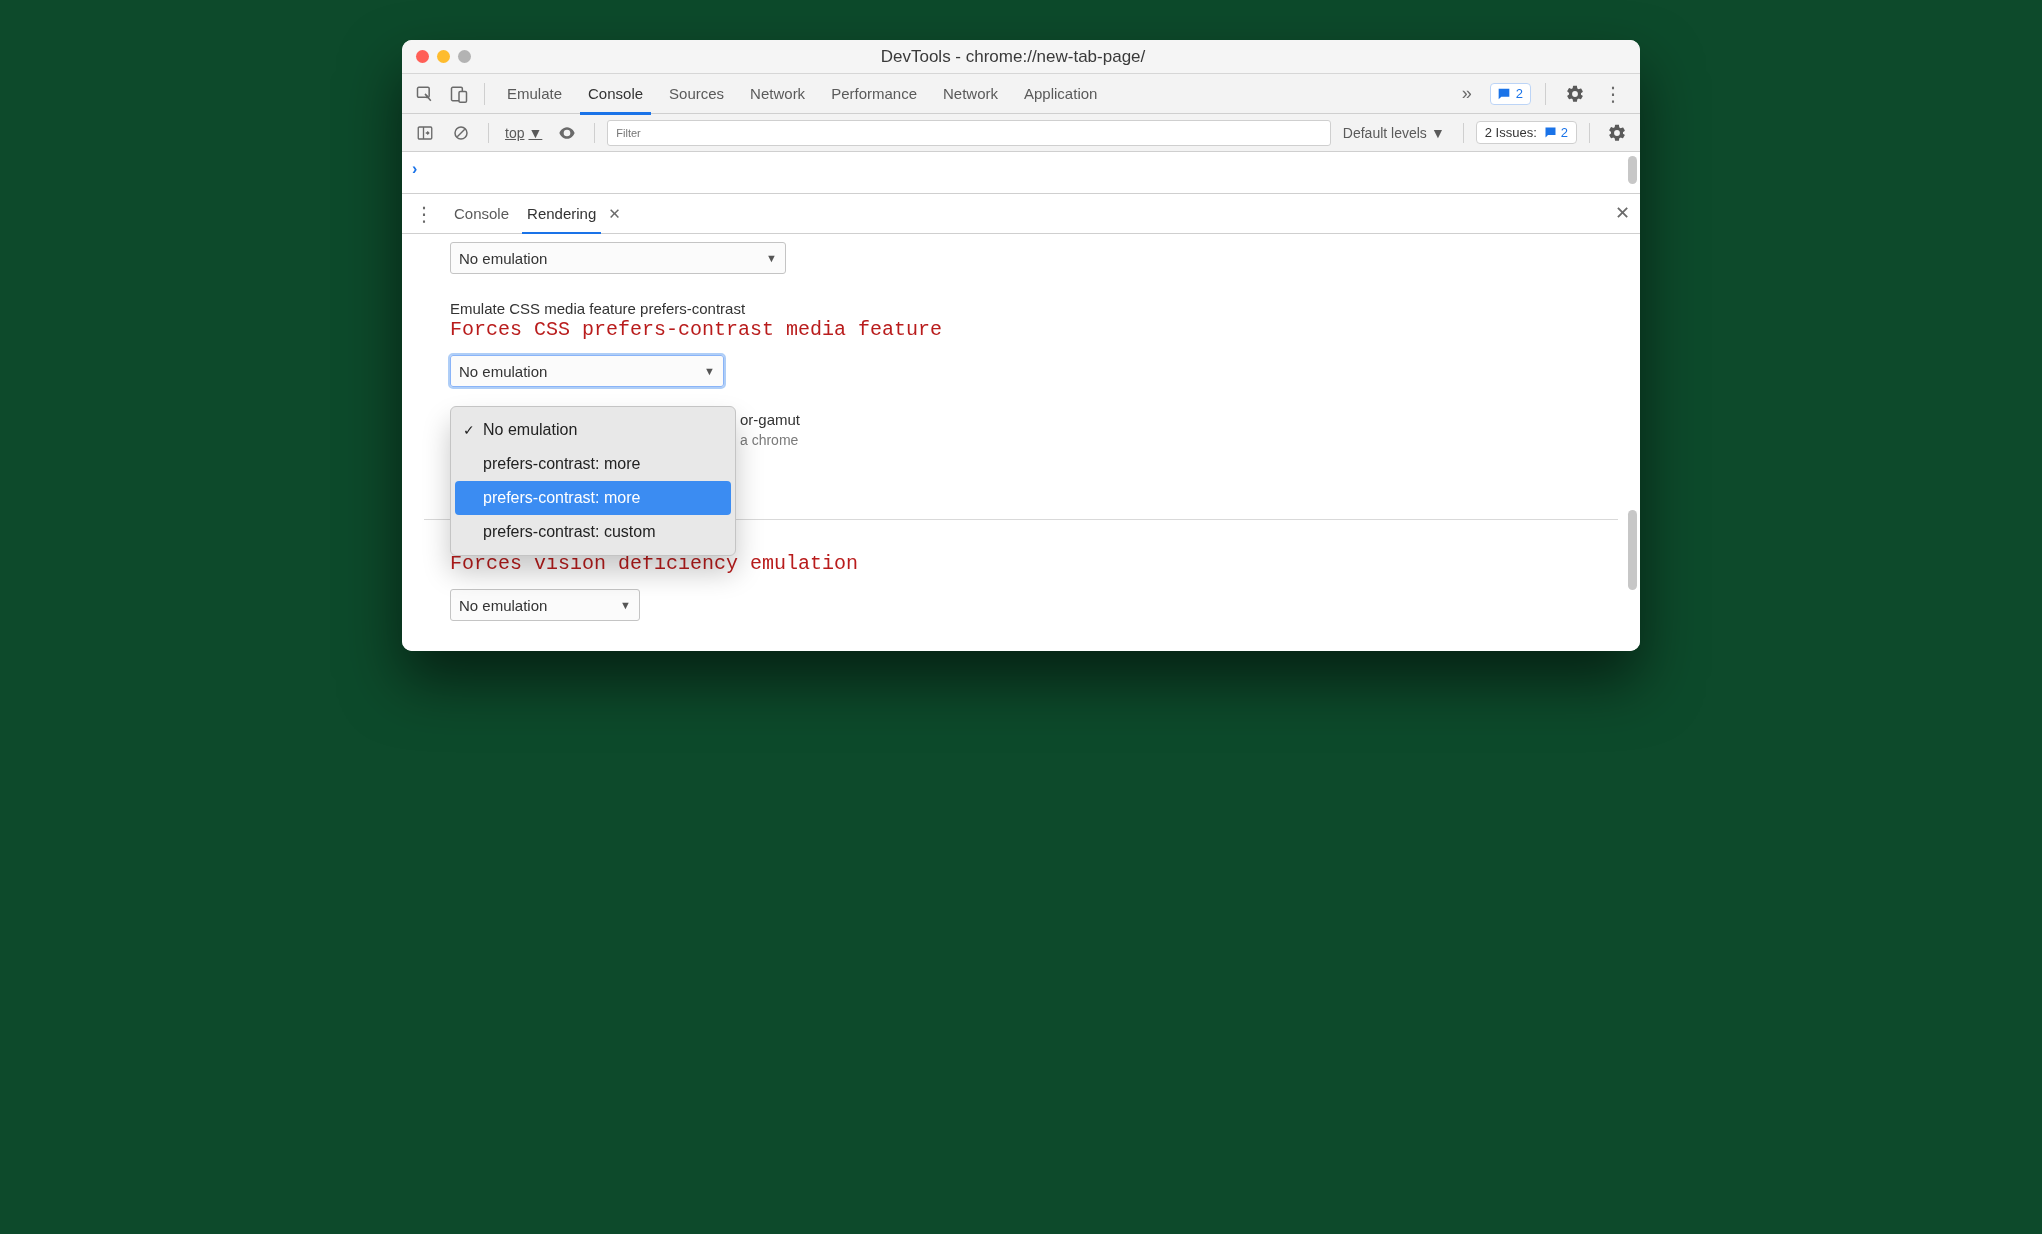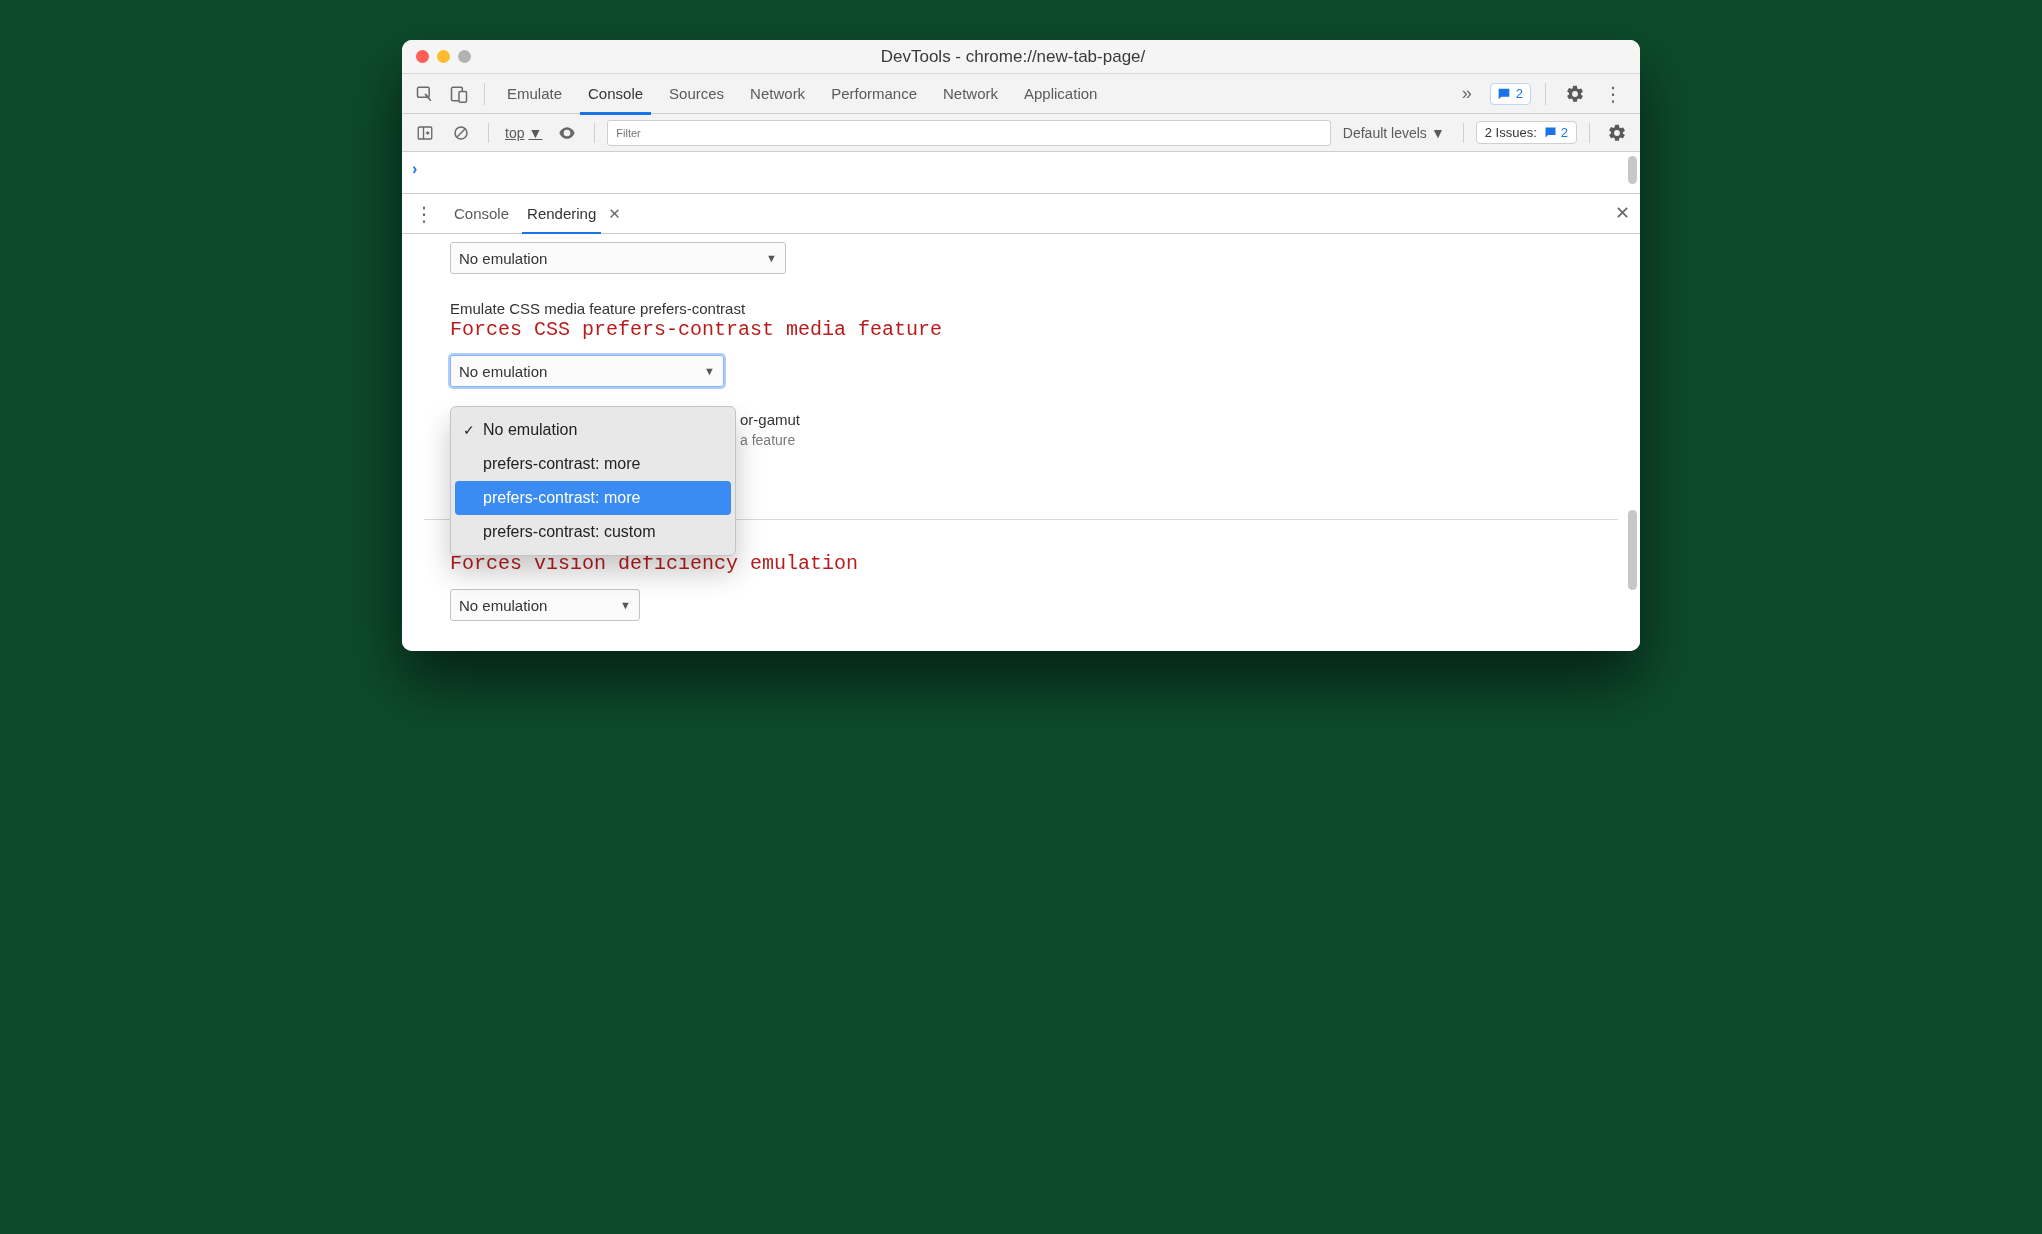--- a/index.html
+++ b/index.html
@@ -365,21 +365,21 @@
       <div class="opt checked">No emulation</div>
       <div class="opt">prefers-contrast: more</div>
       <div class="opt hover">prefers-contrast: more</div>
       <div class="opt">prefers-contrast: custom</div>
     </div>
 
     <div class="section" style="position:relative;padding-left:22px;">
       <div class="sec-title" style="visibility:hidden;">placeholder</div>
 
       <div style="position:absolute; left:338px; top:14px; font-size:15px; color:#333;">or-gamut</div>
-      <div style="position:absolute; left:338px; top:35px; font-size:14px; color:#7a7a7a;">a feature</div>
+      <div style="position:absolute; left:338px; top:35px; font-size:14px; color:#7a7a7a;">a chrome</div>
       <div style="height:70px;"></div>
     </div>
 
     <div class="hr"></div>
 
     <div class="section">
       <div class="sec-title">Emulate vision deficiencies</div>
       <div class="sec-sub">Forces vision deficiency emulation</div>
       <div class="select small">
         <span>No emulation</span>

